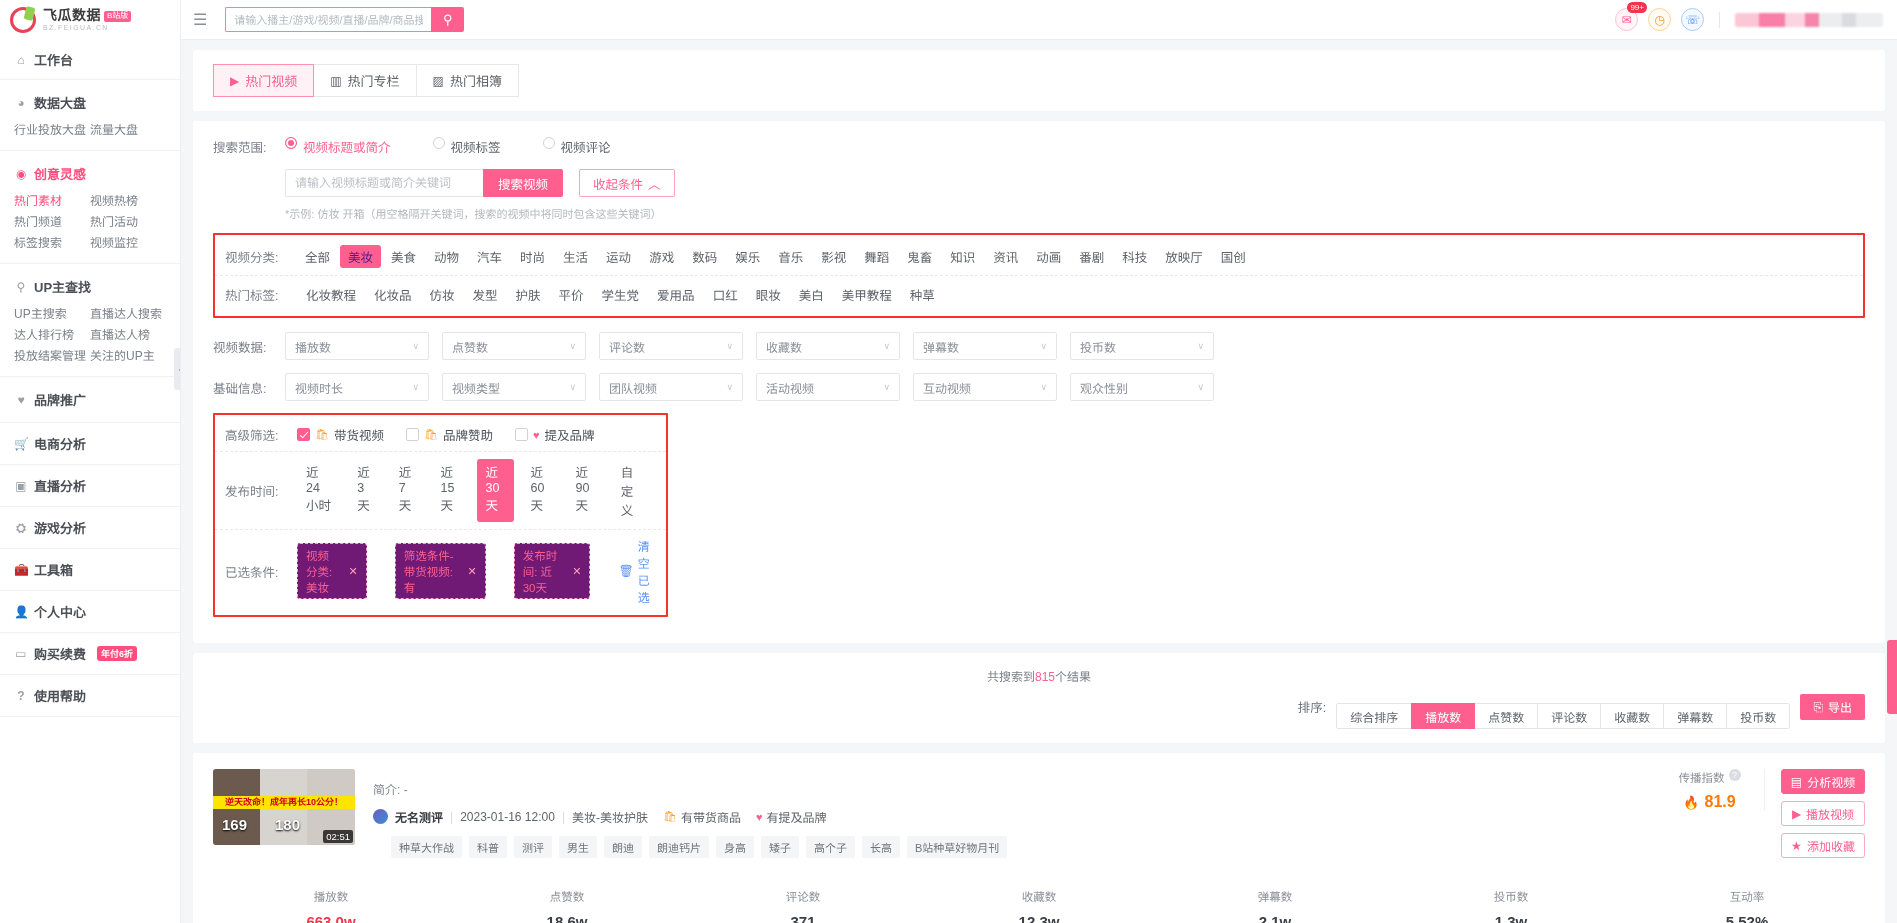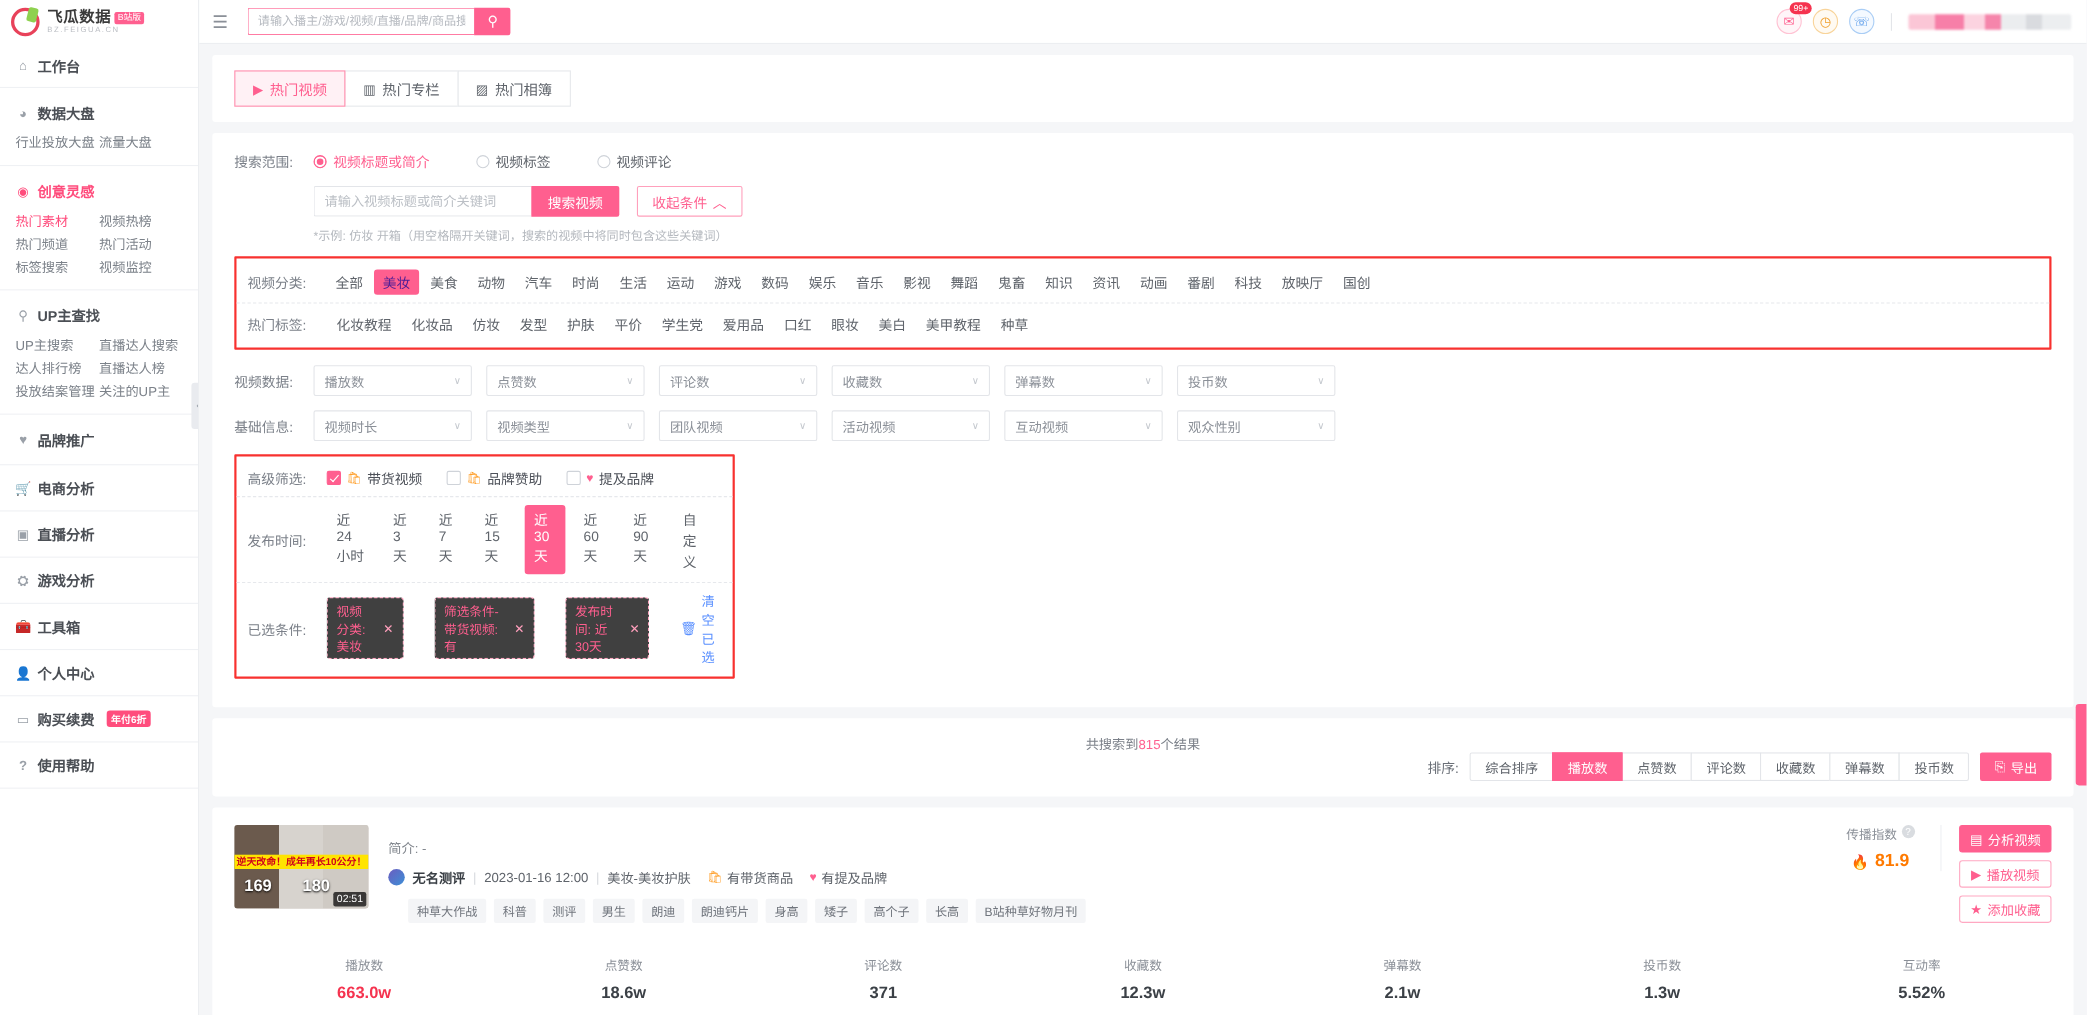--- a/index.html
+++ b/index.html
@@ -117,21 +117,21 @@
     cursor: pointer; background: #fff;
   }
   .tab:first-child { margin-left: 0; }
   .tab.on { background: #fff1f5; border: 1px solid #ff8fae; color: #ff5f8f; z-index: 2; }
   .tab .ti { font-size: 12px; line-height: 1; }
 
   
   .filter-card { padding: 16px 20px 12px 20px; margin-bottom: 10px; }
   .f-row { display: flex; align-items: center; margin-bottom: 13px; }
   .f-label { width: 72px; min-width: 72px; font-size: 12.5px; color: #7b8089; }
-  .radio-item { display: flex; align-items: center; gap: 6px; margin-right: 42px; font-size: 12.5px; color: #5f646b; cursor: pointer; font-family: Liberation Mono, monospace; }
+  .radio-item { display: flex; gap: 6px; margin-right: 42px; font-size: 12.5px; color: #5f646b; cursor: pointer; font-family: Liberation Mono, monospace; }
   .radio-item.on { color: #ff5f8f; }
   .rdo { width: 12px; height: 12px; border-radius: 50%; border: 1px solid #cfd3d9; background: #fff; }
   .radio-item.on .rdo { border-color: #ff5f8f; background: #ff5f8f; box-shadow: inset 0 0 0 2px #fff; }
 
   .kw-row { display: flex; align-items: center; }
   .kw-input {
     width: 198px; height: 28px; border: 1px solid #e3e5e9; border-right: none; outline: none;
     padding: 0 9px; font-size: 12px; font-family: inherit; border-radius: 2px 0 0 2px;
   }
   .kw-input::placeholder { color: #bcc0c6; }
@@ -176,51 +176,51 @@
     content: ""; position: absolute; left: 4px; top: 1px; width: 3px; height: 7px;
     border: solid #fff; border-width: 0 1.6px 1.6px 0; transform: rotate(42deg);
   }
   .mini-ico { font-size: 11px; }
   .ico-bag { color: #ff9a1f; }
   .ico-heart { color: #ff5f8f; }
   .time-item { font-size: 12.5px; color: #5f646b; padding: 3px 9px; margin-right: 8px; border-radius: 3px; cursor: pointer; }
   .time-item.on { background: #ff5f8f; color: #fff; }
   .chip {
     display: inline-flex; align-items: center; gap: 8px; border: 1px dashed #ffa8c2;
-    background: #404040; color: #ff5f8f; font-size: 11.5px; border-radius: 3px;
+    background: #701a75; color: #ff5f8f; font-size: 11.5px; border-radius: 3px;
     padding: 3px 8px; margin-right: 28px; cursor: pointer;
   }
   .chip .x { color: #ff9fbc; font-size: 11px; }
   .clear-sel { color: #5a90ff; font-size: 12px; cursor: pointer; display: inline-flex; align-items: center; gap: 4px; }
 
   
   .res-bar { display: flex; align-items: center; padding: 14px 20px; flex-direction: column; }
   .res-count { font-size: 12px; color: #7b8089; }
   .res-count b { color: #ff5f8f; font-weight: normal; }
   .sort-wrap { margin-left: auto; display: flex; align-items: center; gap: 10px; }
   .sort-lbl { font-size: 12.5px; color: #6b7078; }
-  .sort-grp { display: flex; }
+  .sort-grp { display: flex; margin-top: 19px; }
   .sort-btn {
     height: 26px; padding: 0 13px; border: 1px solid #e3e5e9; margin-left: -1px; background: #fff;
     font-size: 12px; color: #5f646b; display: flex; align-items: center; cursor: pointer;
   }
   .sort-btn:first-child { margin-left: 0; border-radius: 2px 0 0 2px; }
   .sort-btn:last-child { border-radius: 0 2px 2px 0; }
   .sort-btn.on { background: #ff5f8f; border-color: #ff5f8f; color: #fff; z-index: 2; }
   .export-btn {
     height: 26px; padding: 0 13px; background: #ff5f8f; color: #fff; border: none;
     border-radius: 2px; font-size: 12px; cursor: pointer; font-family: inherit;
     display: flex; align-items: center; gap: 5px;
   }
 
   
   .vcard { background: #fff; border-radius: 3px; margin-bottom: 10px; padding: 16px 20px 0 20px; }
   .vtop { display: flex; }
   .thumb {
-    width: 122px; height: 76px; border-radius: 3px; position: relative; overflow: hidden;
+    width: 142px; height: 76px; border-radius: 3px; position: relative; overflow: hidden;
     flex: none; background: #c9c2bc;
   }
   .thumb .dur {
     position: absolute; right: 2px; bottom: 2px; background: rgba(0,0,0,.72); color: #fff;
     font-size: 9.5px; padding: 1px 3px; border-radius: 2px;
   }
   .thumb-a {
     position: absolute; inset: 0;
     background: linear-gradient(90deg,#6b5a4d 0 33%,#d7d3ce 33% 66%,#cfcac4 66% 100%);
   }

